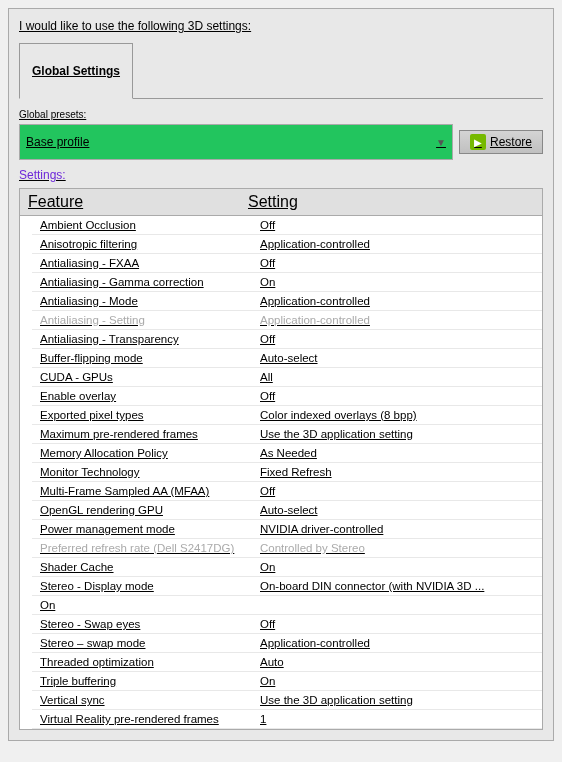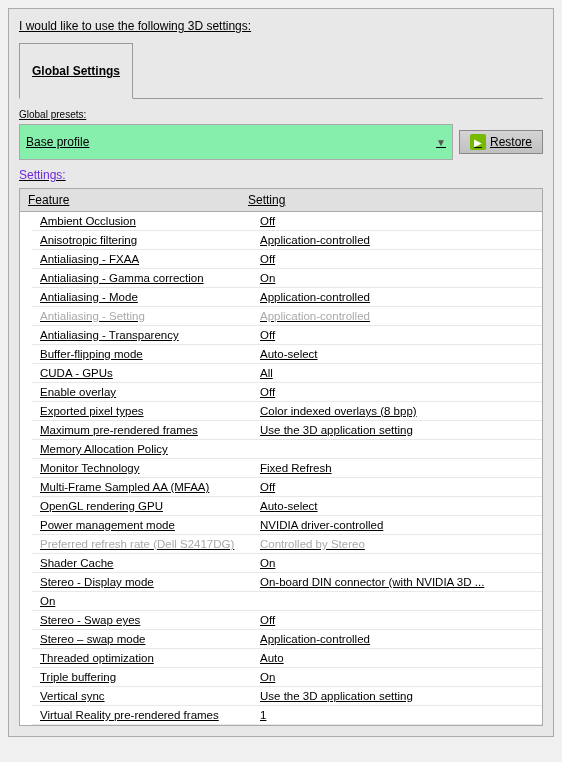--- a/index.html
+++ b/index.html
@@ -52,21 +52,21 @@
     }
     .presets-controls {
       display: flex;
       align-items: center;
       gap: 6px;
     }
     .dropdown {
       flex: 1;
       padding: 17px 6px;
       border: 1px solid #aaa;
-      background: #86efac;
+      background: #22c55e;
       font-size: 12px;
       height: 24px;
       display: flex;
       align-items: center;
       justify-content: space-between;
     }
     .dropdown-arrow {
       font-size: 10px;
       color: #555;
     }
@@ -105,21 +105,21 @@
       position: relative;
     }
     .table-header {
       display: flex;
       background: #e0e0e0;
       border-bottom: 1px solid #aaa;
     }
     .table-header-cell {
       padding: 4px 8px;
       font-weight: normal;
-      font-size: 12px;
+      font-size: 16px;
       color: #000;
     }
     .table-header-cell:first-child {
       width: 220px;
       flex-shrink: 0;
     }
     .table-header-cell:last-child {
       flex: 1;
     }
     .table-body {
@@ -228,20 +228,21 @@
         <div class="table-row">
           <div class="cell">Exported pixel types</div>
           <div class="cell">Color indexed overlays (8 bpp)</div>
         </div>
         <div class="table-row">
           <div class="cell">Maximum pre-rendered frames</div>
           <div class="cell">Use the 3D application setting</div>
         </div>
         <div class="table-row">
           <div class="cell">Memory Allocation Policy</div>
+          <div class="cell">As Needed</div>
         </div>
         <div class="table-row">
           <div class="cell">Monitor Technology</div>
           <div class="cell">Fixed Refresh</div>
         </div>
         <div class="table-row">
           <div class="cell">Multi-Frame Sampled AA (MFAA)</div>
           <div class="cell">Off</div>
         </div>
         <div class="table-row">

